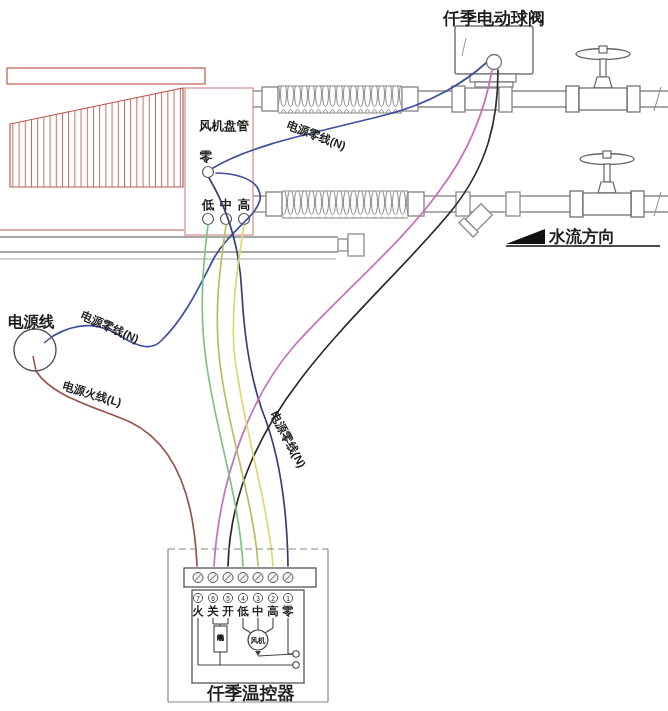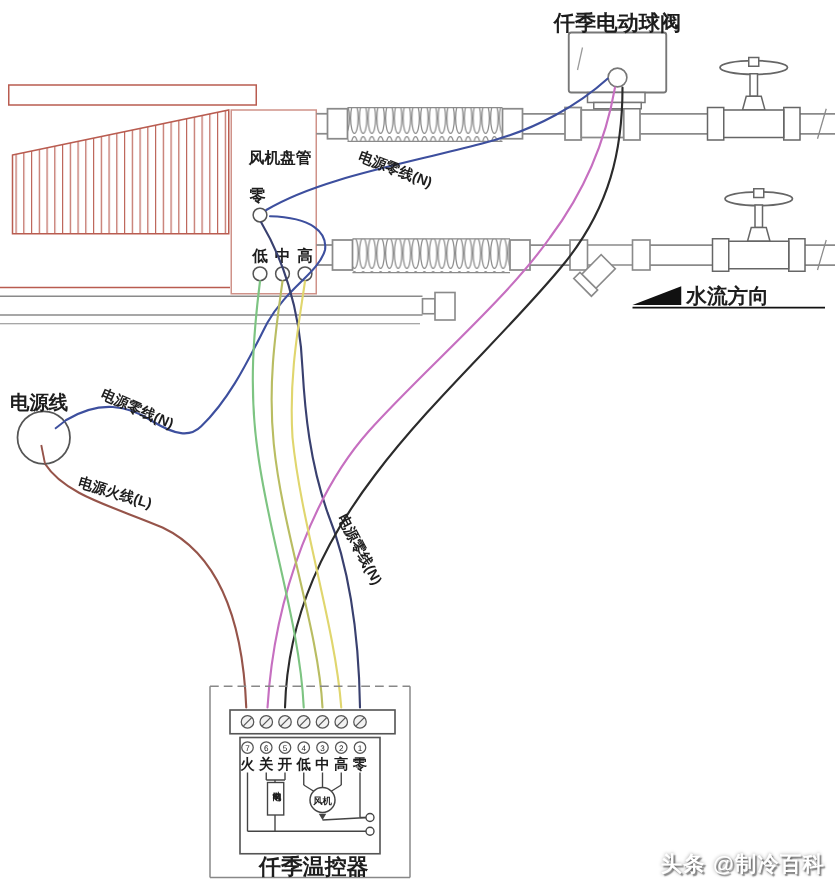--- a/index.html
+++ b/index.html
@@ -219,14 +219,13 @@
     <circle cx="258" cy="640" r="10" fill="#fff" stroke="#444" stroke-width="1.2"></circle>
     <text x="258" y="643" font-size="7.5" font-weight="bold" text-anchor="middle">风机</text>
     <polygon points="255,651 261,651 258,656" fill="#444"></polygon>
     <circle cx="296" cy="654" r="3.2" fill="#fff" stroke="#444" stroke-width="1.1"></circle>
     <circle cx="296" cy="665" r="3.2" fill="#fff" stroke="#444" stroke-width="1.1"></circle>
 
     <text class="lbl" x="251" y="699" font-size="17.5" text-anchor="middle">仟季温控器</text>
   </g>
 </svg>
 
-<div class="watermark">头条 @制冷百科</div>
 </div>
 
 </body></html>

